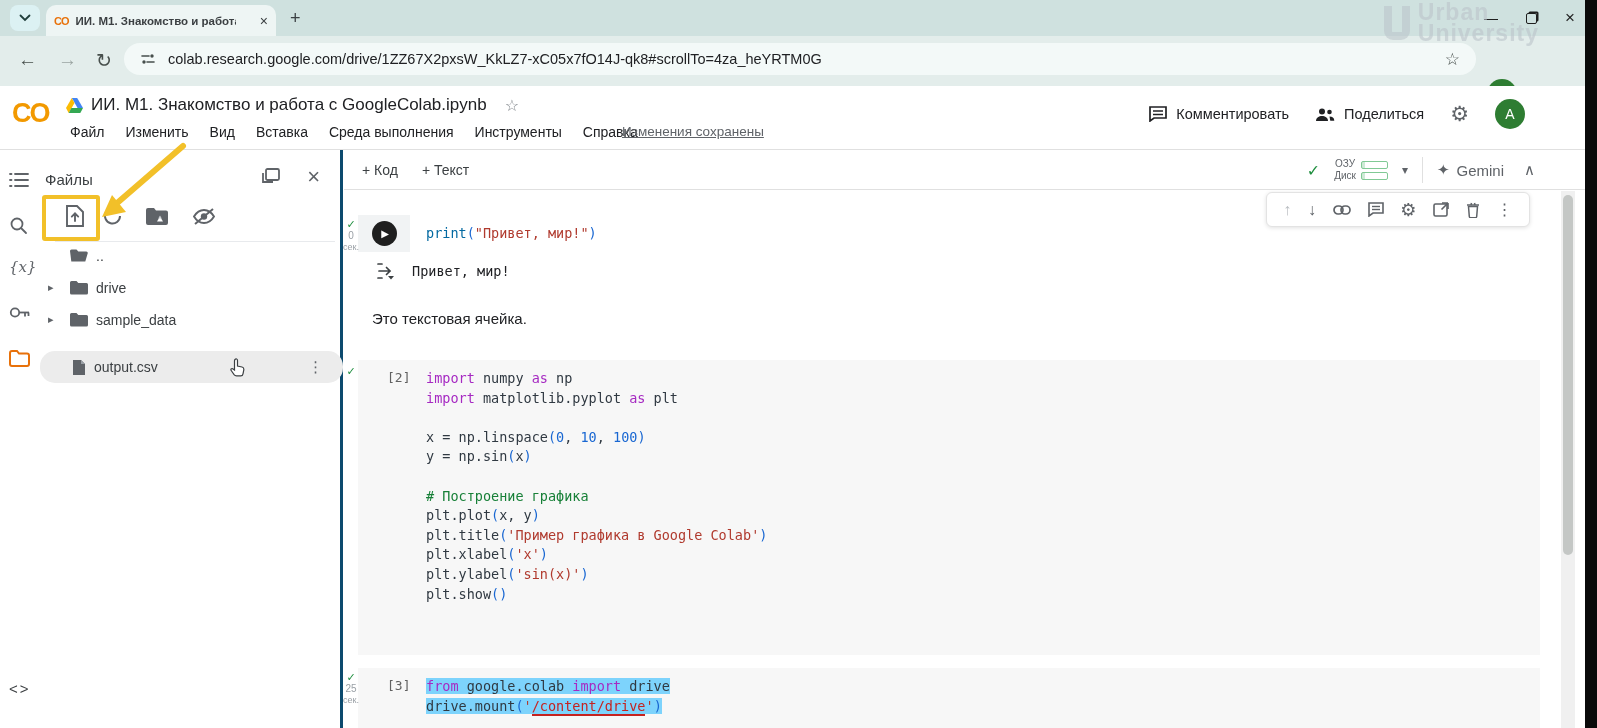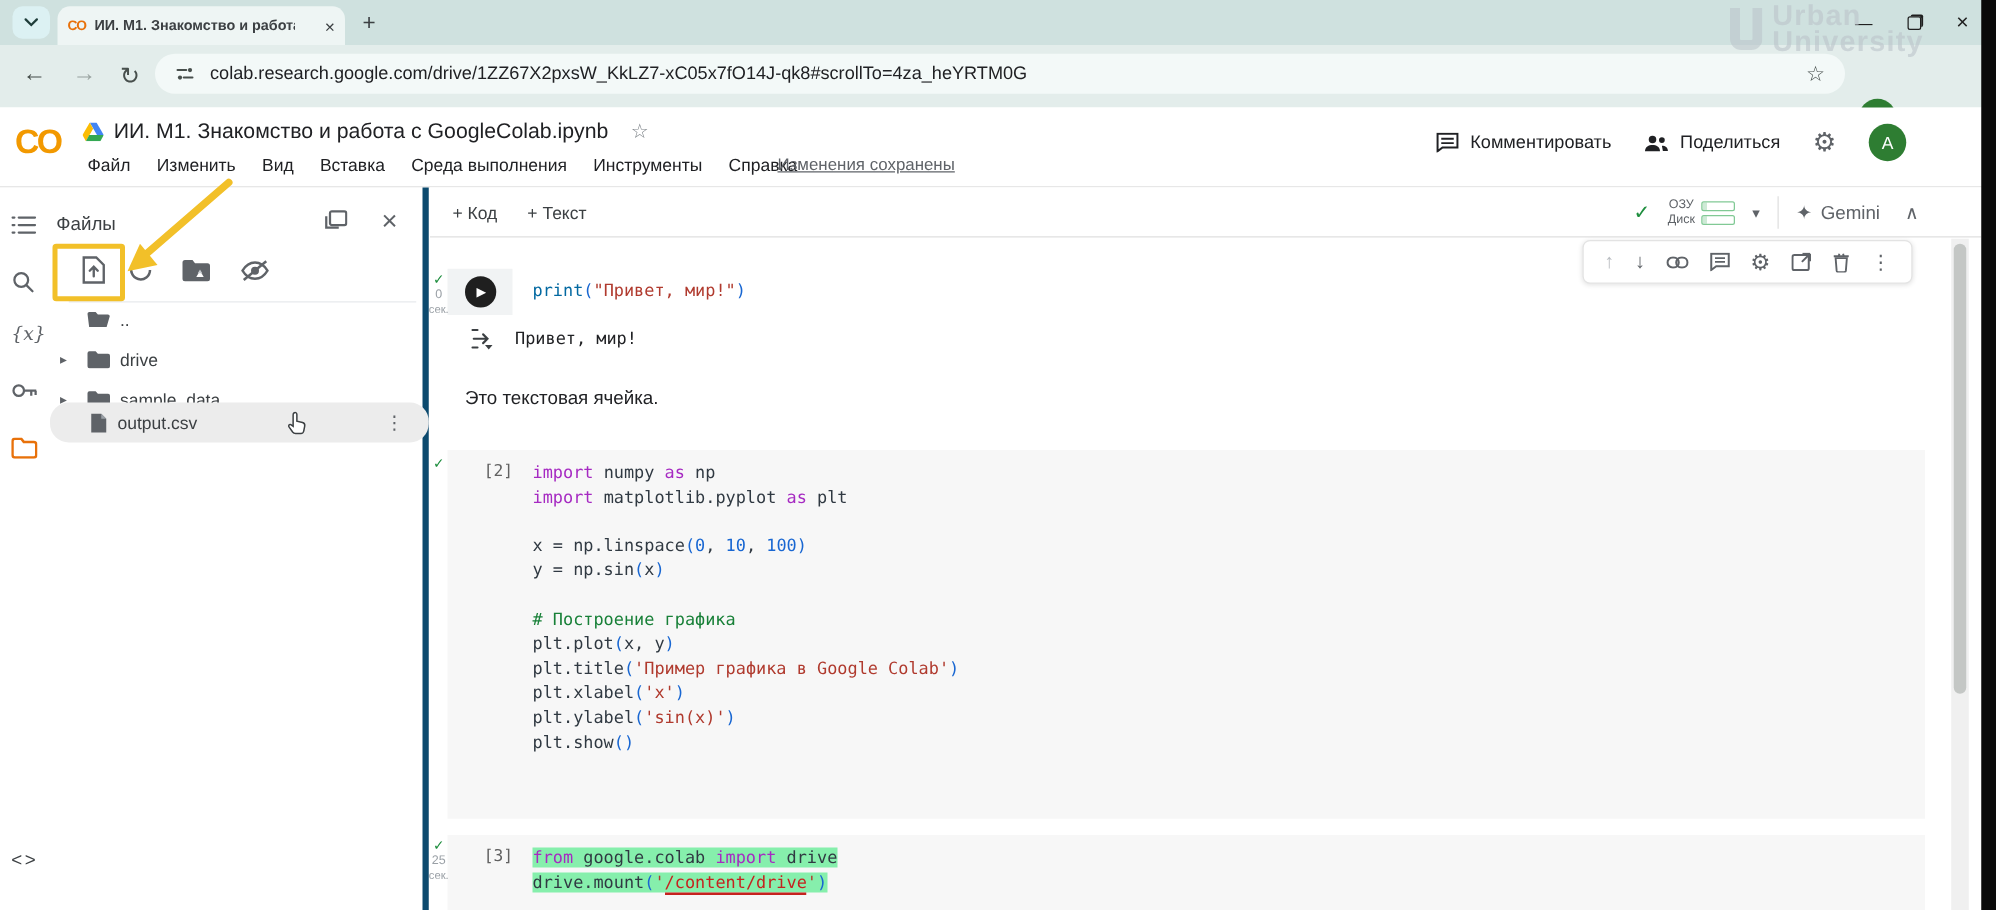--- a/index.html
+++ b/index.html
@@ -44,21 +44,21 @@
   .header-actions { position:absolute; right:72px; top:13px; display:flex; align-items:center; gap:26px; }
   .action-btn { display:flex; align-items:center; gap:9px; font-size:14.5px; color:#202124; }
   .colab-avatar { width:30px; height:30px; border-radius:50%; background:#2e7d32; color:#fff; font-size:14px; display:flex; align-items:center; justify-content:center; }
   .gear-glyph { font-size:21px; color:#5f6368; }
 
   
   .left-rail { position:absolute; left:0; top:150px; width:40px; height:578px; background:#fff; }
   .rail-ic { position:absolute; left:9px; }
 
   
-  .files-panel { position:absolute; left:40px; top:150px; width:303px; height:578px; background:#fff; border-right:5px solid #0c4a6e; }
+  .files-panel { position:absolute; left:40px; top:150px; width:303px; height:578px; background:#fff; border-right:3px solid #0c4a6e; }
   .fp-title { position:absolute; left:5px; top:21px; font-size:15px; color:#3c4043; }
   .fp-popout { position:absolute; right:60px; top:18px; }
   .fp-close { position:absolute; right:20px; top:14px; font-size:22px; color:#5f6368; }
   .fp-toolbar-divider { position:absolute; left:15px; right:5px; top:91px; border-top:1px solid #e8eaed; }
   .tree-row { position:absolute; left:0; width:303px; height:31px; display:flex; align-items:center; font-size:14px; color:#3c4043; }
   .tree-expand { position:absolute; left:8px; font-size:11px; color:#5f6368; }
   .tree-label { margin-left:8px; }
   .row-highlight { background:#ececec; }
   .row-kebab { position:absolute; right:18px; font-size:15px; color:#5f6368; letter-spacing:2px; }
 
@@ -101,21 +101,21 @@
 
   .text-cell { position:absolute; left:28px; top:160px; font-size:15px; color:#202124; }
 
   
   .code-cell { position:absolute; left:14px; width:1182px; background:#f7f7f7; }
   .cell2 { top:210px; height:295px; }
   .cell3 { top:518px; height:60px; }
   .exec-count { position:absolute; left:29px; top:10px; font-size:13px; color:#616161; }
   .code-area { position:absolute; left:68px; top:9px; right:10px; font-size:13.5px; }
   .cl { height:19.6px; line-height:19.6px; white-space:pre; }
-  .hl { background:#86efac; }
+  .hl { background:#7dd3fc; }
   .tk-k { color:#a62ac2; }
   .tk-s { color:#b03a2e; }
   .tk-c { color:#188038; }
   .tk-n { color:#1967d2; }
   .tk-p { color:#1967d2; }
   .tk-b { color:#0369a1; }
   .tk-d { color:#303942; }
   .tk-u { color:#c5221f; border-bottom:2px solid #c5221f; }
 
   .scroll-track { position:absolute; left:1561px; top:191px; width:14px; height:537px; background:#f0f0f0; }
@@ -289,21 +289,21 @@
         </svg>
       <span class="tree-label">drive</span>
     </div>
     <div class="tree-row" style="top:154px;">
       <span class="tree-expand">▸</span>
       <svg class="icon" style="margin-left:29px;" width="19" height="15" viewBox="0 0 19 15">
           <path d="M1 2.5 a1.5 1.5 0 0 1 1.5-1.5 h5 l1.8 2 h8.2 a1.5 1.5 0 0 1 1.5 1.5 V13 a1.5 1.5 0 0 1-1.5 1.5 h-15 A1.5 1.5 0 0 1 1 13 z" fill="#5f6368"></path>
         </svg>
       <span class="tree-label">sample_data</span>
     </div>
-    <div class="tree-row row-highlight" style="top:172px; height:32px;border-radius:15px;">
+    <div class="tree-row row-highlight" style="top:201px; height:32px;border-radius:15px;">
       <svg class="icon" style="margin-left:32px;" width="14" height="17" viewBox="0 0 14 17">
           <path d="M1 1 h8 l4 4 v11 h-12 z" fill="#5f6368"></path>
           <path d="M9 1 l4 4 h-4 z" fill="#9aa0a6"></path>
         </svg>
       <span class="tree-label">output.csv</span>
       <svg class="icon" style="position:absolute; left:190px; top:7px;" width="15" height="19" viewBox="0 0 15 19">
           <path d="M5 1.5 c1-1 2.5-0.5 2.5 1 V8 l4.5 1 c1.5 0.4 2 1.3 1.8 2.8 l-0.8 4 c-0.2 1.2-1 2-2.3 2 H6.5 c-1 0-1.8-0.4-2.4-1.2 L1.2 12.5 c-0.8-1.1 0.3-2.4 1.5-1.8 L4.5 12 V3 c0-0.7 0.2-1.2 0.5-1.5 z" fill="#fff" stroke="#3c4043" stroke-width="1.2"></path>
         </svg>
       <span class="row-kebab">⋮</span>
     </div>

